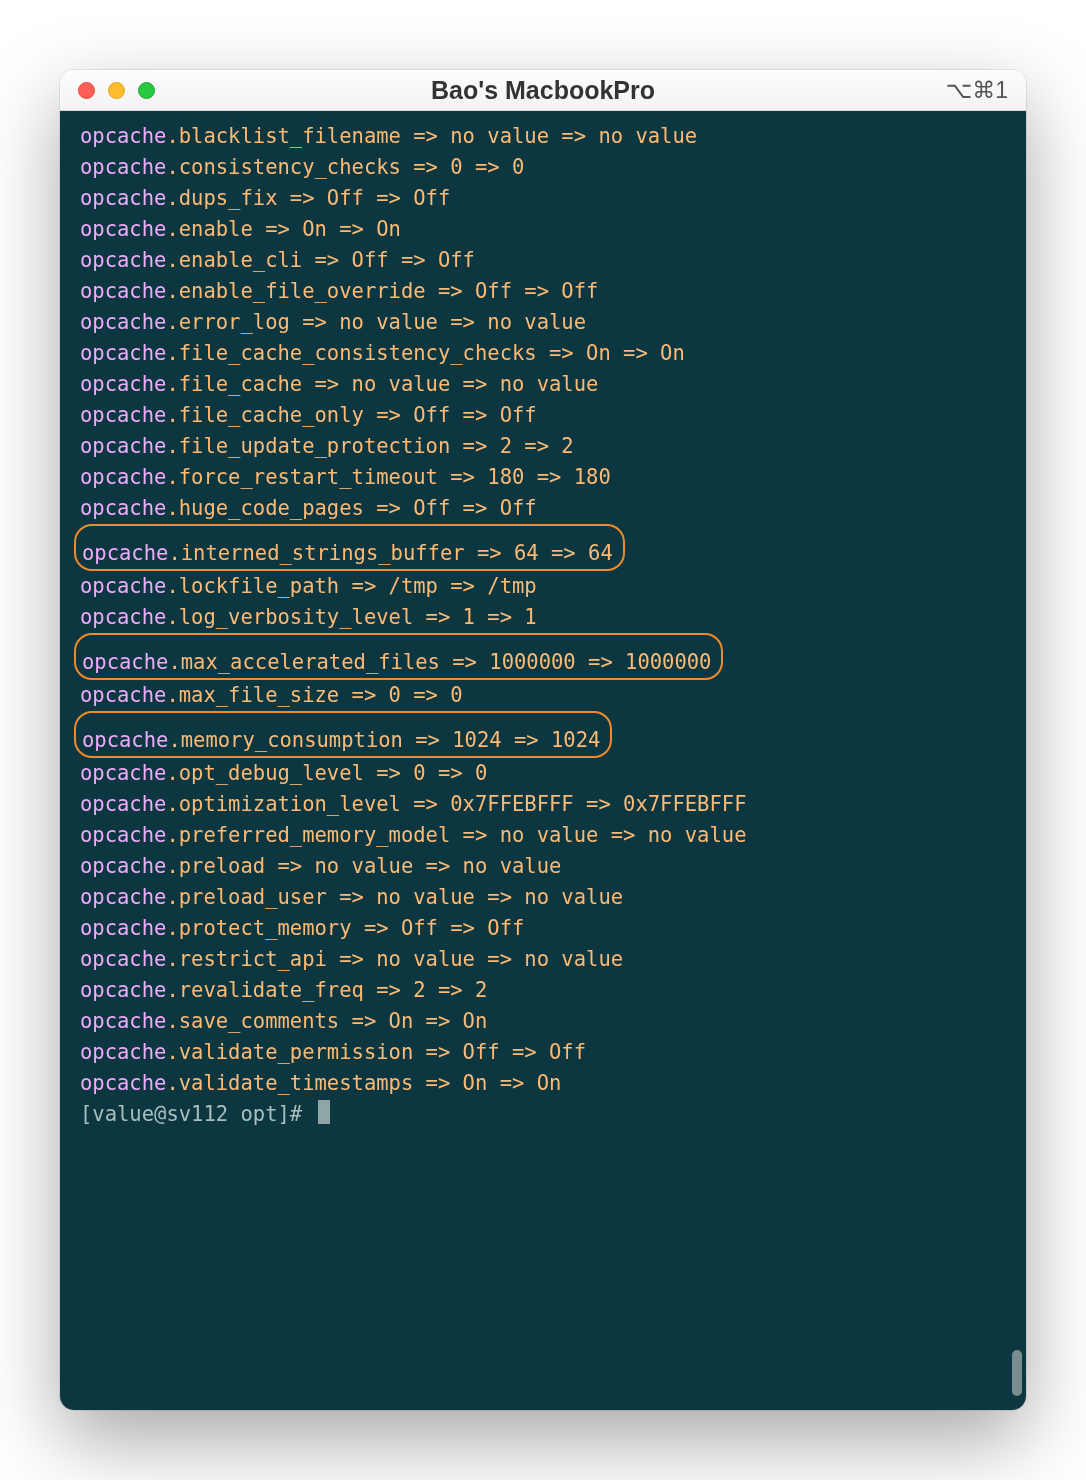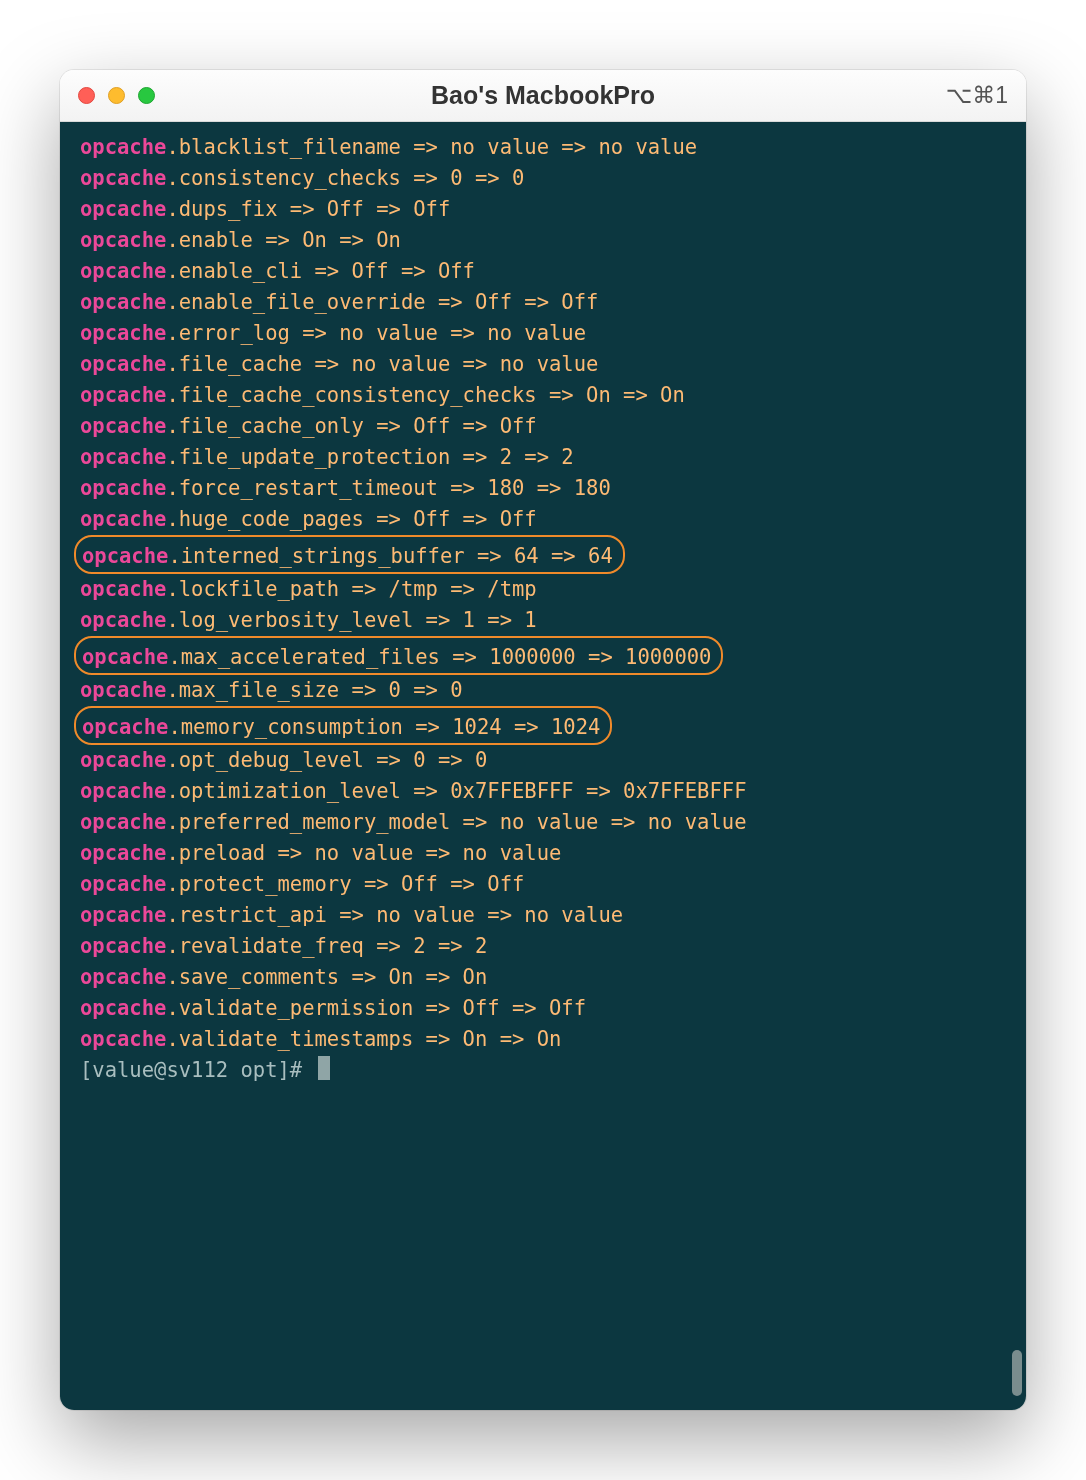--- a/index.html
+++ b/index.html
@@ -14,21 +14,21 @@
     width: 100%;
     height: 100%;
     border-radius: 14px;
     overflow: hidden;
     box-shadow: 0 30px 80px rgba(0,0,0,0.35), 0 0 0 1px rgba(0,0,0,0.08);
     display: flex;
     flex-direction: column;
     background: #fff;
   }
   .titlebar {
-    height: 52px;
+    height: 41px;
     background: linear-gradient(#fdfdfd,#f3f3f3);
     border-bottom: 1px solid #d9d9d9;
     display: flex;
     align-items: center;
     padding: 0 18px;
     position: relative;
   }
   .traffic {
     display: flex;
     gap: 13px;
@@ -58,27 +58,27 @@
     background: #0c3740;
     padding: 10px 20px 16px 20px;
     font-family: "SF Mono", ui-monospace, Menlo, Consolas, monospace;
     font-size: 20.5px;
     line-height: 31px;
     color: #cfe8e8;
     position: relative;
     overflow: hidden;
   }
   .line { white-space: pre; position: relative; }
-  .kw { color: #ec4899; font-weight: 700; }
+  .kw { color: #f0abfc; font-weight: 400; }
   .rest { color: #fdba74; }
   .highlight {
     display: inline-block;
     border: 2.5px solid #f08a2a;
     border-radius: 18px;
-    padding: 4px 10px 0 6px;
+    padding: 12px 10px 0 6px;
     margin-left: -6px;
   }
   .prompt-user { color: #a9bebf; }
   .cursor {
     display: inline-block;
     width: 12px; height: 24px;
     background: #8fa5a6;
     vertical-align: -3px;
     margin-left: 3px;
   }
@@ -108,36 +108,37 @@
 
   <div class="terminal" id="terminal-body">
 
     <div class="line"><span class="kw">opcache</span><span class="rest">.blacklist_filename =&gt; no value =&gt; no value</span></div>
       <div class="line"><span class="kw">opcache</span><span class="rest">.consistency_checks =&gt; 0 =&gt; 0</span></div>
       <div class="line"><span class="kw">opcache</span><span class="rest">.dups_fix =&gt; Off =&gt; Off</span></div>
       <div class="line"><span class="kw">opcache</span><span class="rest">.enable =&gt; On =&gt; On</span></div>
       <div class="line"><span class="kw">opcache</span><span class="rest">.enable_cli =&gt; Off =&gt; Off</span></div>
       <div class="line"><span class="kw">opcache</span><span class="rest">.enable_file_override =&gt; Off =&gt; Off</span></div>
       <div class="line"><span class="kw">opcache</span><span class="rest">.error_log =&gt; no value =&gt; no value</span></div>
+      <div class="line"><span class="kw">opcache</span><span class="rest">.file_cache_consistency_checks =&gt; On =&gt; On</span></div>
       <div class="line"><span class="kw">opcache</span><span class="rest">.file_cache =&gt; no value =&gt; no value</span></div>
-      <div class="line"><span class="kw">opcache</span><span class="rest">.file_cache_consistency_checks =&gt; On =&gt; On</span></div>
       <div class="line"><span class="kw">opcache</span><span class="rest">.file_cache_only =&gt; Off =&gt; Off</span></div>
       <div class="line"><span class="kw">opcache</span><span class="rest">.file_update_protection =&gt; 2 =&gt; 2</span></div>
       <div class="line"><span class="kw">opcache</span><span class="rest">.force_restart_timeout =&gt; 180 =&gt; 180</span></div>
       <div class="line"><span class="kw">opcache</span><span class="rest">.huge_code_pages =&gt; Off =&gt; Off</span></div>
       <div class="line"><span class="highlight"><span class="kw">opcache</span><span class="rest">.interned_strings_buffer =&gt; 64 =&gt; 64</span></span></div>
       <div class="line"><span class="kw">opcache</span><span class="rest">.lockfile_path =&gt; /tmp =&gt; /tmp</span></div>
       <div class="line"><span class="kw">opcache</span><span class="rest">.log_verbosity_level =&gt; 1 =&gt; 1</span></div>
       <div class="line"><span class="highlight"><span class="kw">opcache</span><span class="rest">.max_accelerated_files =&gt; 1000000 =&gt; 1000000</span></span></div>
       <div class="line"><span class="kw">opcache</span><span class="rest">.max_file_size =&gt; 0 =&gt; 0</span></div>
       <div class="line"><span class="highlight"><span class="kw">opcache</span><span class="rest">.memory_consumption =&gt; 1024 =&gt; 1024</span></span></div>
       <div class="line"><span class="kw">opcache</span><span class="rest">.opt_debug_level =&gt; 0 =&gt; 0</span></div>
       <div class="line"><span class="kw">opcache</span><span class="rest">.optimization_level =&gt; 0x7FFEBFFF =&gt; 0x7FFEBFFF</span></div>
       <div class="line"><span class="kw">opcache</span><span class="rest">.preferred_memory_model =&gt; no value =&gt; no value</span></div>
       <div class="line"><span class="kw">opcache</span><span class="rest">.preload =&gt; no value =&gt; no value</span></div>
+      <div class="line"><span class="kw">opcache</span><span class="rest">.preload_user =&gt; no value =&gt; no value</span></div>
       <div class="line"><span class="kw">opcache</span><span class="rest">.protect_memory =&gt; Off =&gt; Off</span></div>
       <div class="line"><span class="kw">opcache</span><span class="rest">.restrict_api =&gt; no value =&gt; no value</span></div>
       <div class="line"><span class="kw">opcache</span><span class="rest">.revalidate_freq =&gt; 2 =&gt; 2</span></div>
       <div class="line"><span class="kw">opcache</span><span class="rest">.save_comments =&gt; On =&gt; On</span></div>
       <div class="line"><span class="kw">opcache</span><span class="rest">.validate_permission =&gt; Off =&gt; Off</span></div>
       <div class="line"><span class="kw">opcache</span><span class="rest">.validate_timestamps =&gt; On =&gt; On</span></div>
       <div class="line"><span class="prompt-user">[value@sv112 opt]# </span><span class="cursor"></span></div>
       <div class="scrollbar-thumb"></div>
   </div>
 </div>

